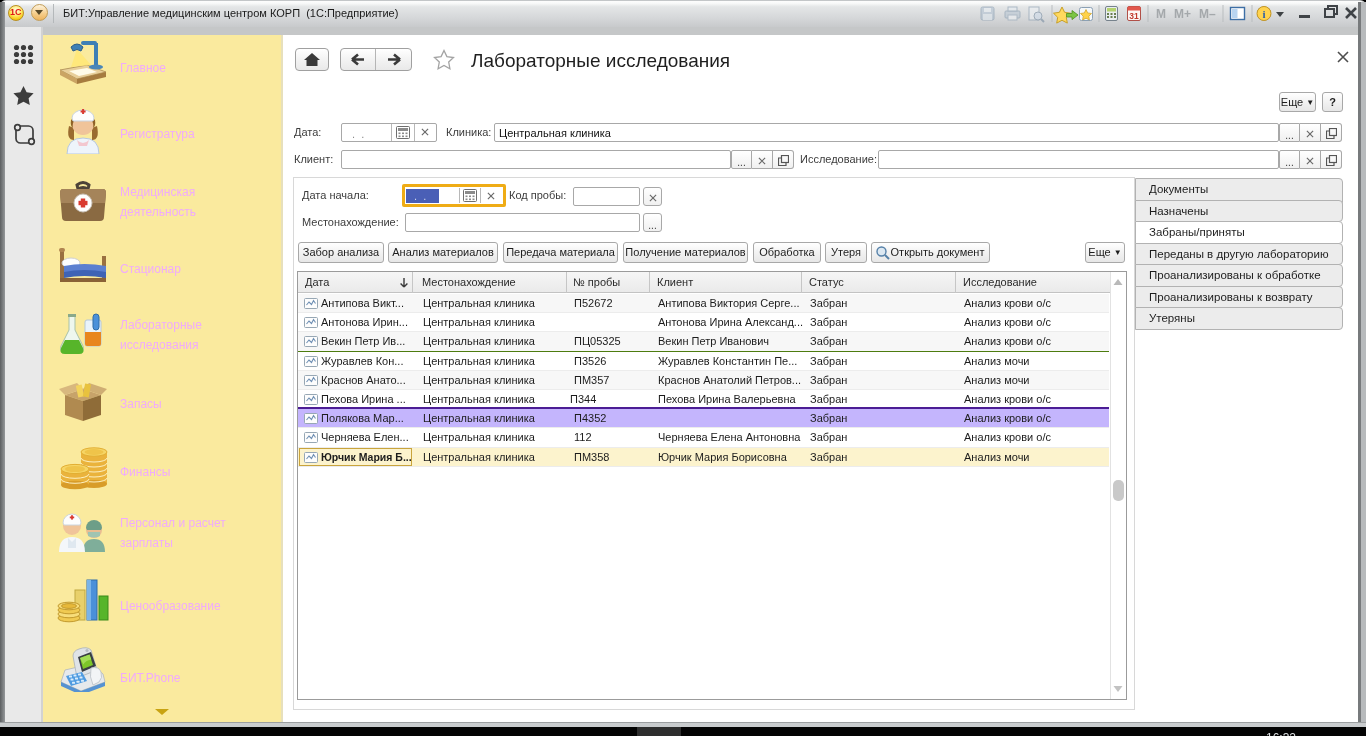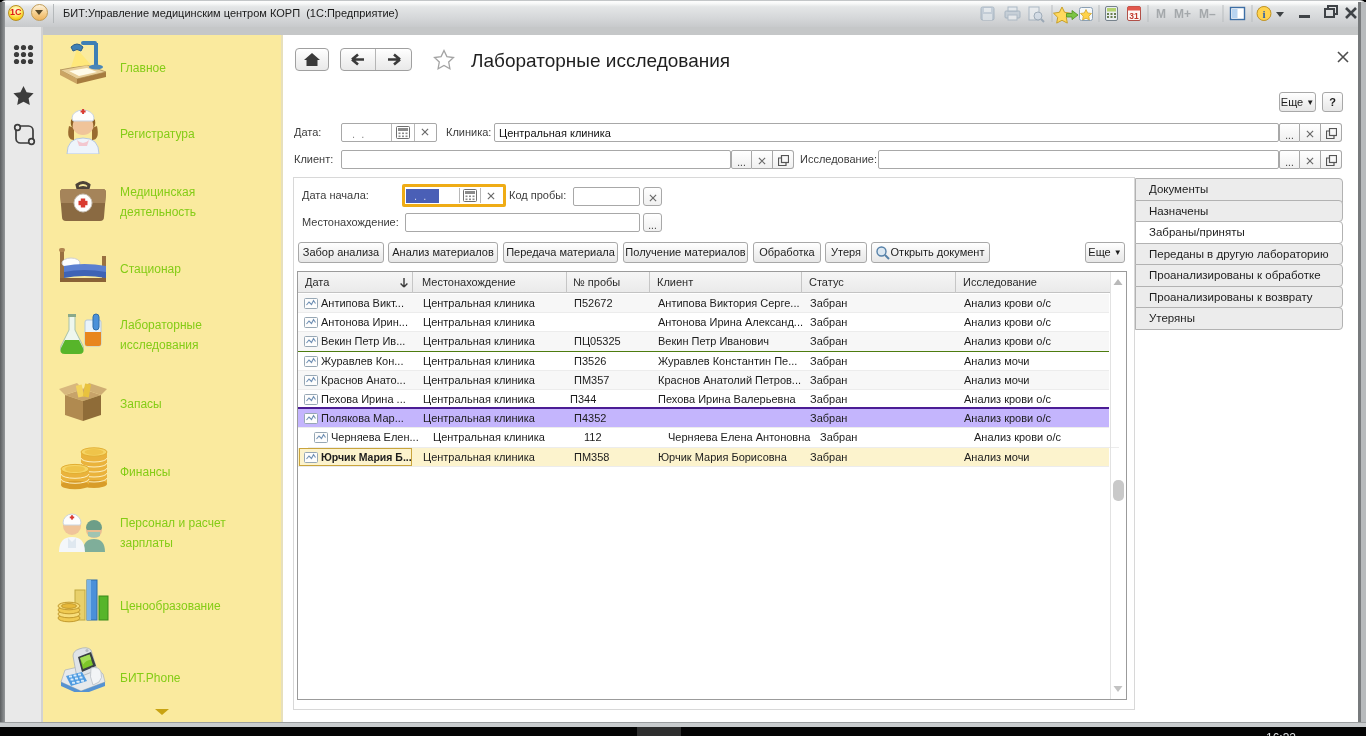--- a/index.html
+++ b/index.html
@@ -20,21 +20,21 @@
 #content { left:283px; top:35px; width:1075px; height:687px; background:#fff; }
 #rightframe { left:1358px; top:2px; width:8px; height:725px; background:linear-gradient(90deg,#777a7c 0 3px,#b7babc 3px); }
 #bottomframe { left:0; top:722px; width:1366px; height:5px; background:linear-gradient(#9b9ea0 0 1px,#c9ccce 1px); background-color:#c9ccce; }
 #taskbar { left:0; top:727px; width:1366px; height:9px; background:#030303; }
 #taskbtn { left:637px; top:727px; width:44px; height:9px; background:#2e2e2e; }
 #clock { left:1266px; top:731px; width:60px; color:#dfe2e4; font-size:12px; }
 
 .ttext { left:63px; top:7px; font-size:11px; color:#1b1b1b; }
 .tsep { top:4px; width:1px; height:19px; background:#b4b8ba; }
 .micon { left:57px; width:52px; height:48px; }
-.mlabel { left:120px; width:118px; font-size:12px; color:#84cc16; line-height:20px; }
+.mlabel { left:120px; width:118px; font-size:12px; color:#f0abfc; line-height:20px; }
 
 .btn { background:linear-gradient(#ffffff,#f4f4f4 45%,#e9e9e9); border:1px solid #a0a0a0; border-radius:4px; }
 .navbtn { top:48px; height:23px; }
 .input { background:#fff; border:1px solid #a8a8a8; border-radius:2px; height:19px; }
 .lbl { font-size:11px; color:#3c3c3c; white-space:nowrap; }
 .cmdbtn { height:21px; font-size:11px; color:#1d1d1d; text-align:center; line-height:19px; white-space:nowrap;
   background:linear-gradient(#ffffff,#f2f2f2 50%,#e7e7e7); border:1px solid #a8a8a8; border-radius:3px; }
 .sqbtn { width:21px; height:19px; background:linear-gradient(#ffffff,#f0f0f0); border:1px solid #a8a8a8; text-align:center; }
 
 #tbl { left:297px; top:271px; width:830px; height:429px; border:1px solid #9b9b9b; background:#fff; }
@@ -526,21 +526,21 @@
         <rect x="0.5" y="0.5" width="13" height="10" rx="1" fill="#fdfdfd" stroke="#97a7b4"></rect>
         <path d="M2.5 7 l2.5 -3 2.5 2.5 2 -4 2 3" fill="none" stroke="#6e8fb4" stroke-width="1.1"></path>
       </svg>
     <div class="abs cell" style="left:23px;width:90px;">Полякова Мар...</div>
     <div class="abs cell" style="left:125px;width:140px;">Центральная клиника</div>
     <div class="abs cell" style="left:276px;width:80px;">П4352</div>
     <div class="abs cell" style="left:360px;width:148px;margin-top:30px;">Полякова Марина</div>
     <div class="abs cell" style="left:512px;width:140px;">Забран</div>
     <div class="abs cell" style="left:666px;width:145px;">Анализ крови о/с</div>
   </div>
-  <div class="abs trow" style="left:308px;top:428.4px;background:#ffffff;border-bottom:1px solid #ececec;">
+  <div class="abs trow" style="left:298px;top:428.4px;background:#ffffff;border-bottom:1px solid #ececec;">
     <svg class="abs" width="14" height="11" viewBox="0 0 14 11" style="left:6px;top:4px;">
         <rect x="0.5" y="0.5" width="13" height="10" rx="1" fill="#fdfdfd" stroke="#97a7b4"></rect>
         <path d="M2.5 7 l2.5 -3 2.5 2.5 2 -4 2 3" fill="none" stroke="#6e8fb4" stroke-width="1.1"></path>
       </svg>
     <div class="abs cell" style="left:23px;width:90px;">Черняева Елен...</div>
     <div class="abs cell" style="left:125px;width:140px;">Центральная клиника</div>
     <div class="abs cell" style="left:276px;width:80px;">112</div>
     <div class="abs cell" style="left:360px;width:148px;">Черняева Елена Антоновна</div>
     <div class="abs cell" style="left:512px;width:140px;">Забран</div>
     <div class="abs cell" style="left:666px;width:145px;">Анализ крови о/с</div>

